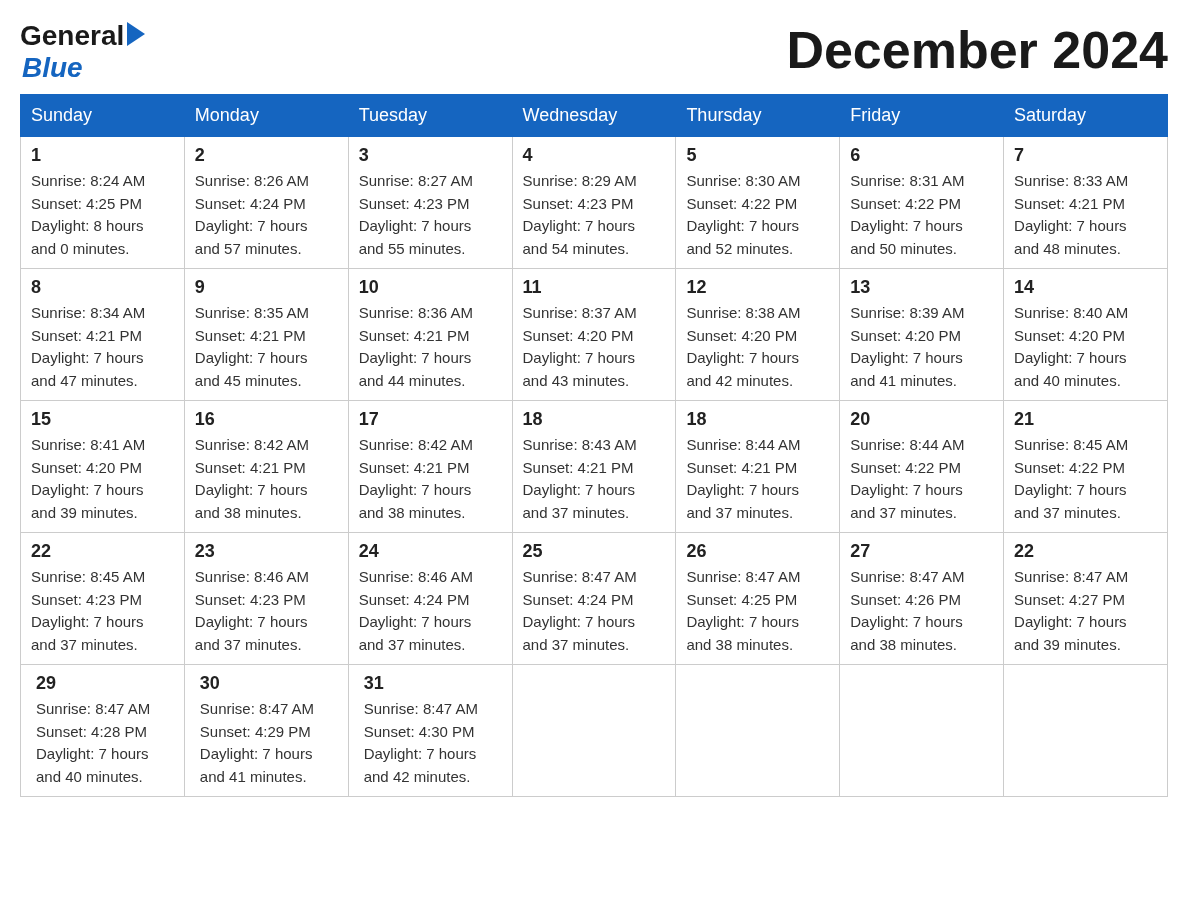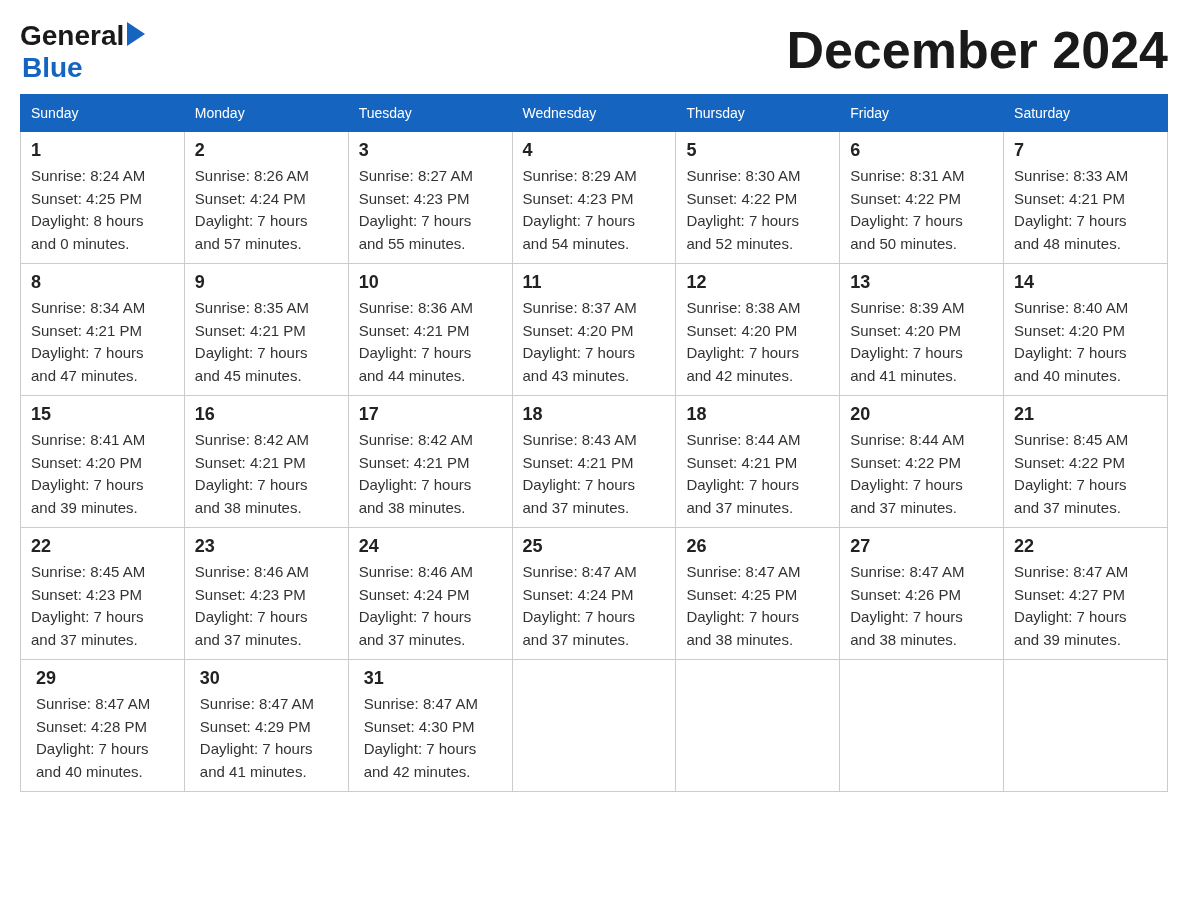--- a/index.html
+++ b/index.html
@@ -32,21 +32,21 @@
     table {
       width: 100%;
       border-collapse: collapse;
       margin-top: 8px;
     }
     thead tr th {
       background-color: #1565c0;
       color: #fff;
       padding: 10px 10px;
       text-align: left;
-      font-size: 14px;
+      font-size: 18px;
       font-weight: normal;
       border: 1px solid #1565c0;
     }
     tbody tr td {
       vertical-align: top;
       padding: 8px 10px;
       border: 1px solid #ccc;
       width: 14.28%;
       font-size: 14px;
       color: #222;
@@ -75,20 +75,21 @@
       align-items: flex-start;
     }
     .logo-line1 {
       display: flex;
       align-items: flex-start;
     }
     .logo-line2 {
       display: flex;
       align-items: center;
       margin-left: 0;
+      font-style: italic;
     }
     .arrow-shape {
       display: inline-block;
       width: 0;
       height: 0;
       border-style: solid;
       border-width: 12px 0 12px 18px;
       border-color: transparent transparent transparent #1565c0;
       margin-left: 3px;
       margin-top: 2px;

